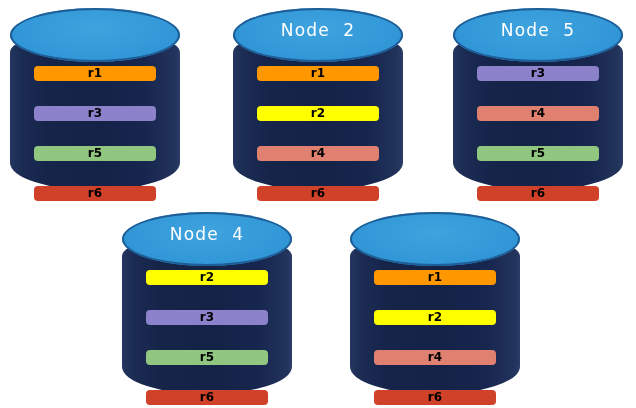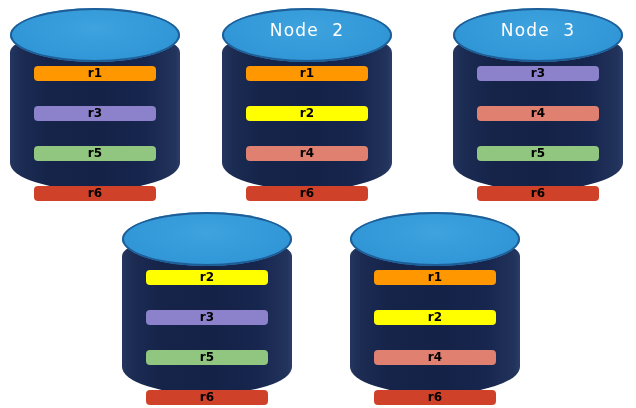--- a/index.html
+++ b/index.html
@@ -92,45 +92,46 @@
     <div class="node" style="left: 10px; top: 8px;">
       <div class="cyl-body"></div>
       <div class="cyl-top"></div>
       <div class="replicas">
         <div class="rep-bar" style="background: rgb(255, 152, 0);">r1</div>
         <div class="rep-bar" style="background: rgb(139, 130, 203);">r3</div>
         <div class="rep-bar" style="background: rgb(144, 198, 128);">r5</div>
         <div class="rep-bar" style="background: rgb(208, 65, 42);">r6</div>
       </div>
     </div>
-    <div class="node" style="left: 222px; top: 8px; padding-left: 44px;">
+    <div class="node" style="left: 233px; top: 8px; padding-left: 44px;">
       <div class="cyl-body"></div>
       <div class="cyl-top"></div>
       <div class="node-title">Node  2</div>
       <div class="replicas">
         <div class="rep-bar" style="background: rgb(255, 152, 0);">r1</div>
         <div class="rep-bar" style="background: rgb(255, 255, 0);">r2</div>
         <div class="rep-bar" style="background: rgb(224, 128, 113);">r4</div>
         <div class="rep-bar" style="background: rgb(208, 65, 42);">r6</div>
       </div>
     </div>
     <div class="node" style="left: 453px; top: 8px;">
       <div class="cyl-body"></div>
       <div class="cyl-top"></div>
-      <div class="node-title">Node  3</div>
+      <div class="node-title">Node  5</div>
       <div class="replicas">
         <div class="rep-bar" style="background: rgb(139, 130, 203);">r3</div>
         <div class="rep-bar" style="background: rgb(224, 128, 113);">r4</div>
         <div class="rep-bar" style="background: rgb(144, 198, 128);">r5</div>
         <div class="rep-bar" style="background: rgb(208, 65, 42);">r6</div>
       </div>
     </div>
     <div class="node" style="left: 122px; top: 212px;">
       <div class="cyl-body"></div>
       <div class="cyl-top"></div>
+      <div class="node-title">Node  4</div>
       <div class="replicas">
         <div class="rep-bar" style="background: rgb(255, 255, 0);">r2</div>
         <div class="rep-bar" style="background: rgb(139, 130, 203);">r3</div>
         <div class="rep-bar" style="background: rgb(144, 198, 128);">r5</div>
         <div class="rep-bar" style="background: rgb(208, 65, 42);">r6</div>
       </div>
     </div>
     <div class="node" style="left: 350px; top: 212px;">
       <div class="cyl-body"></div>
       <div class="cyl-top"></div>

